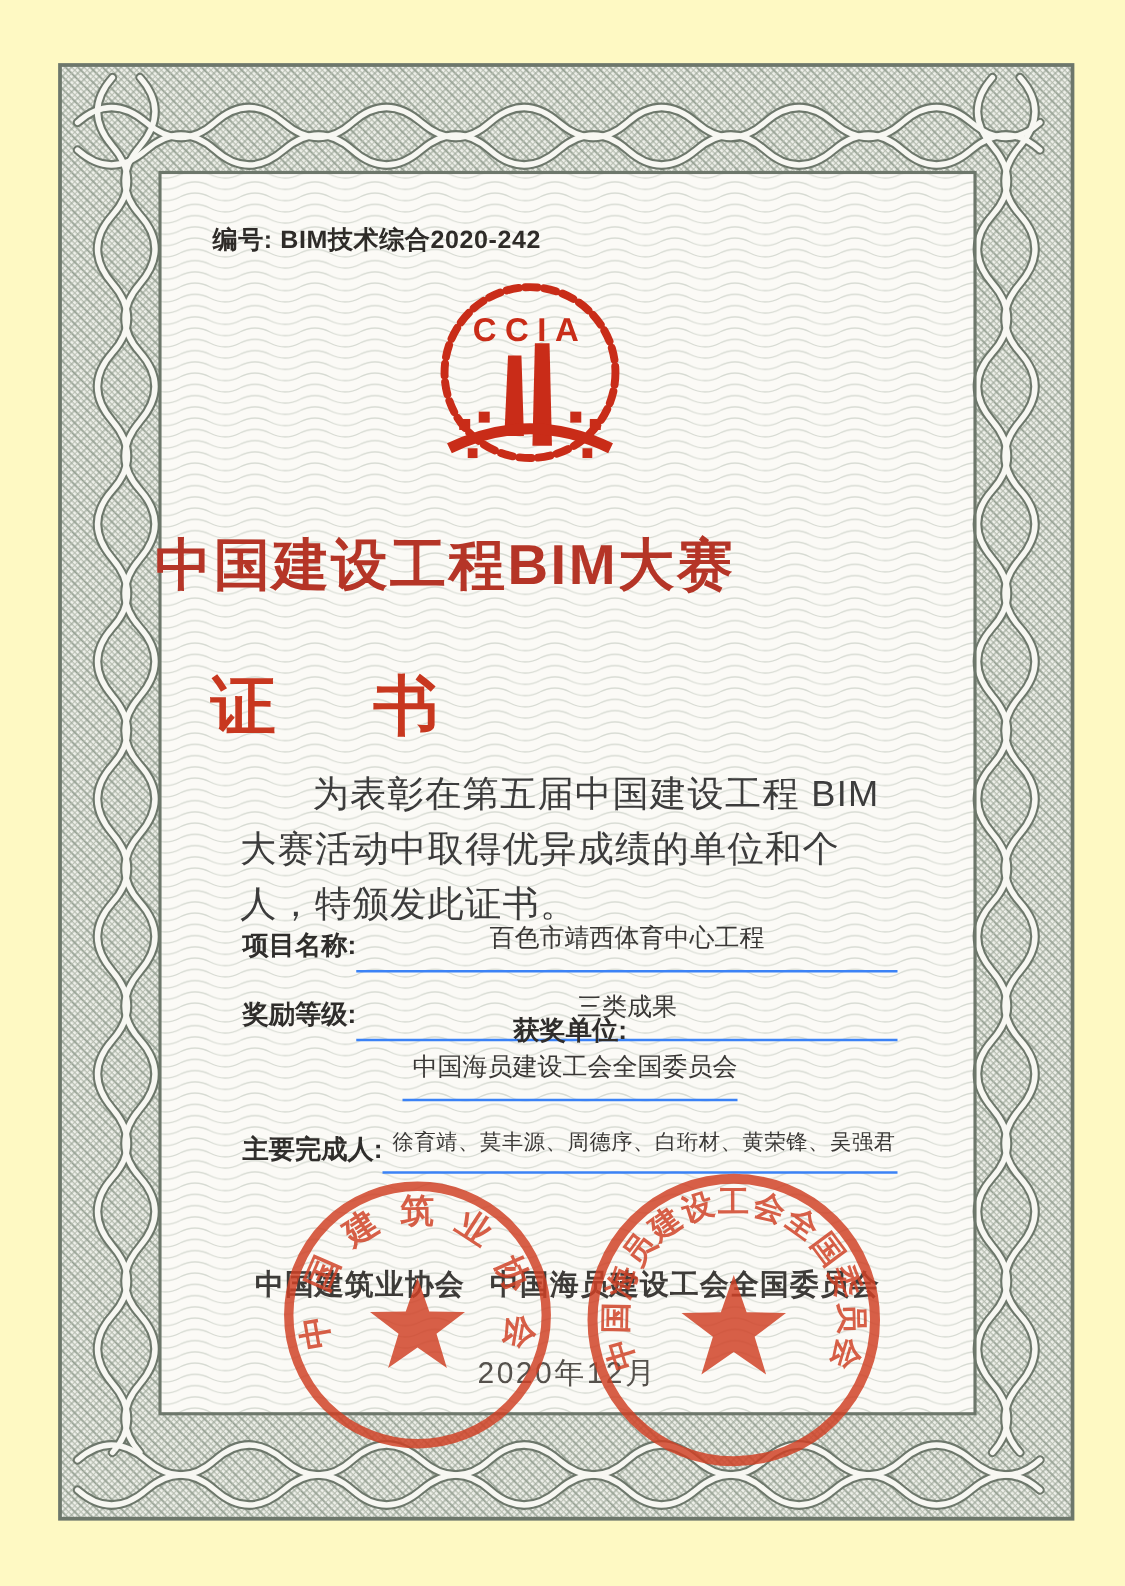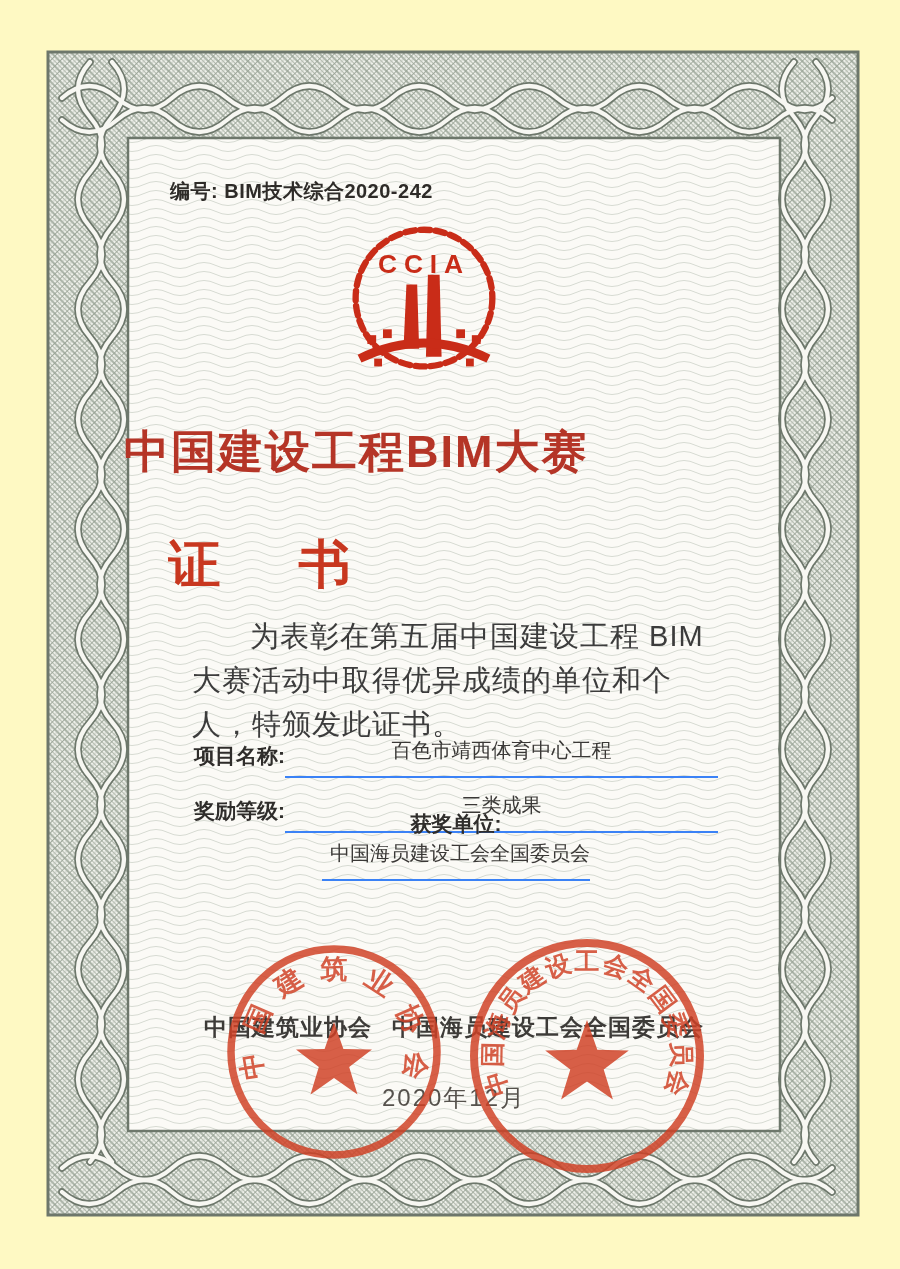--- a/index.html
+++ b/index.html
@@ -156,20 +156,24 @@
       <span class="fline">百色市靖西体育中心工程</span>
     </div>
     <div class="field-row row2">
       <span class="flabel">奖励等级:</span>
       <span class="fline">三类成果</span>
     </div>
     <div class="field-row row3 align-left">
       <span class="flabel">获奖单位:</span>
       <span class="fline">中国海员建设工会全国委员会</span>
     </div>
+    <div class="field-row row4 align-left small">
+      <span class="flabel">主要完成人:</span>
+      <span class="fline">徐育靖、莫丰源、周德序、白珩材、黄荣锋、吴强君</span>
+    </div>
 
     <div class="issuers">
       <span>中国建筑业协会</span>
       <span>中国海员建设工会全国委员会</span>
     </div>
 
     <div class="issue-date">2020年12月</div>
   </div>
 
   <div class="seal-layer">

